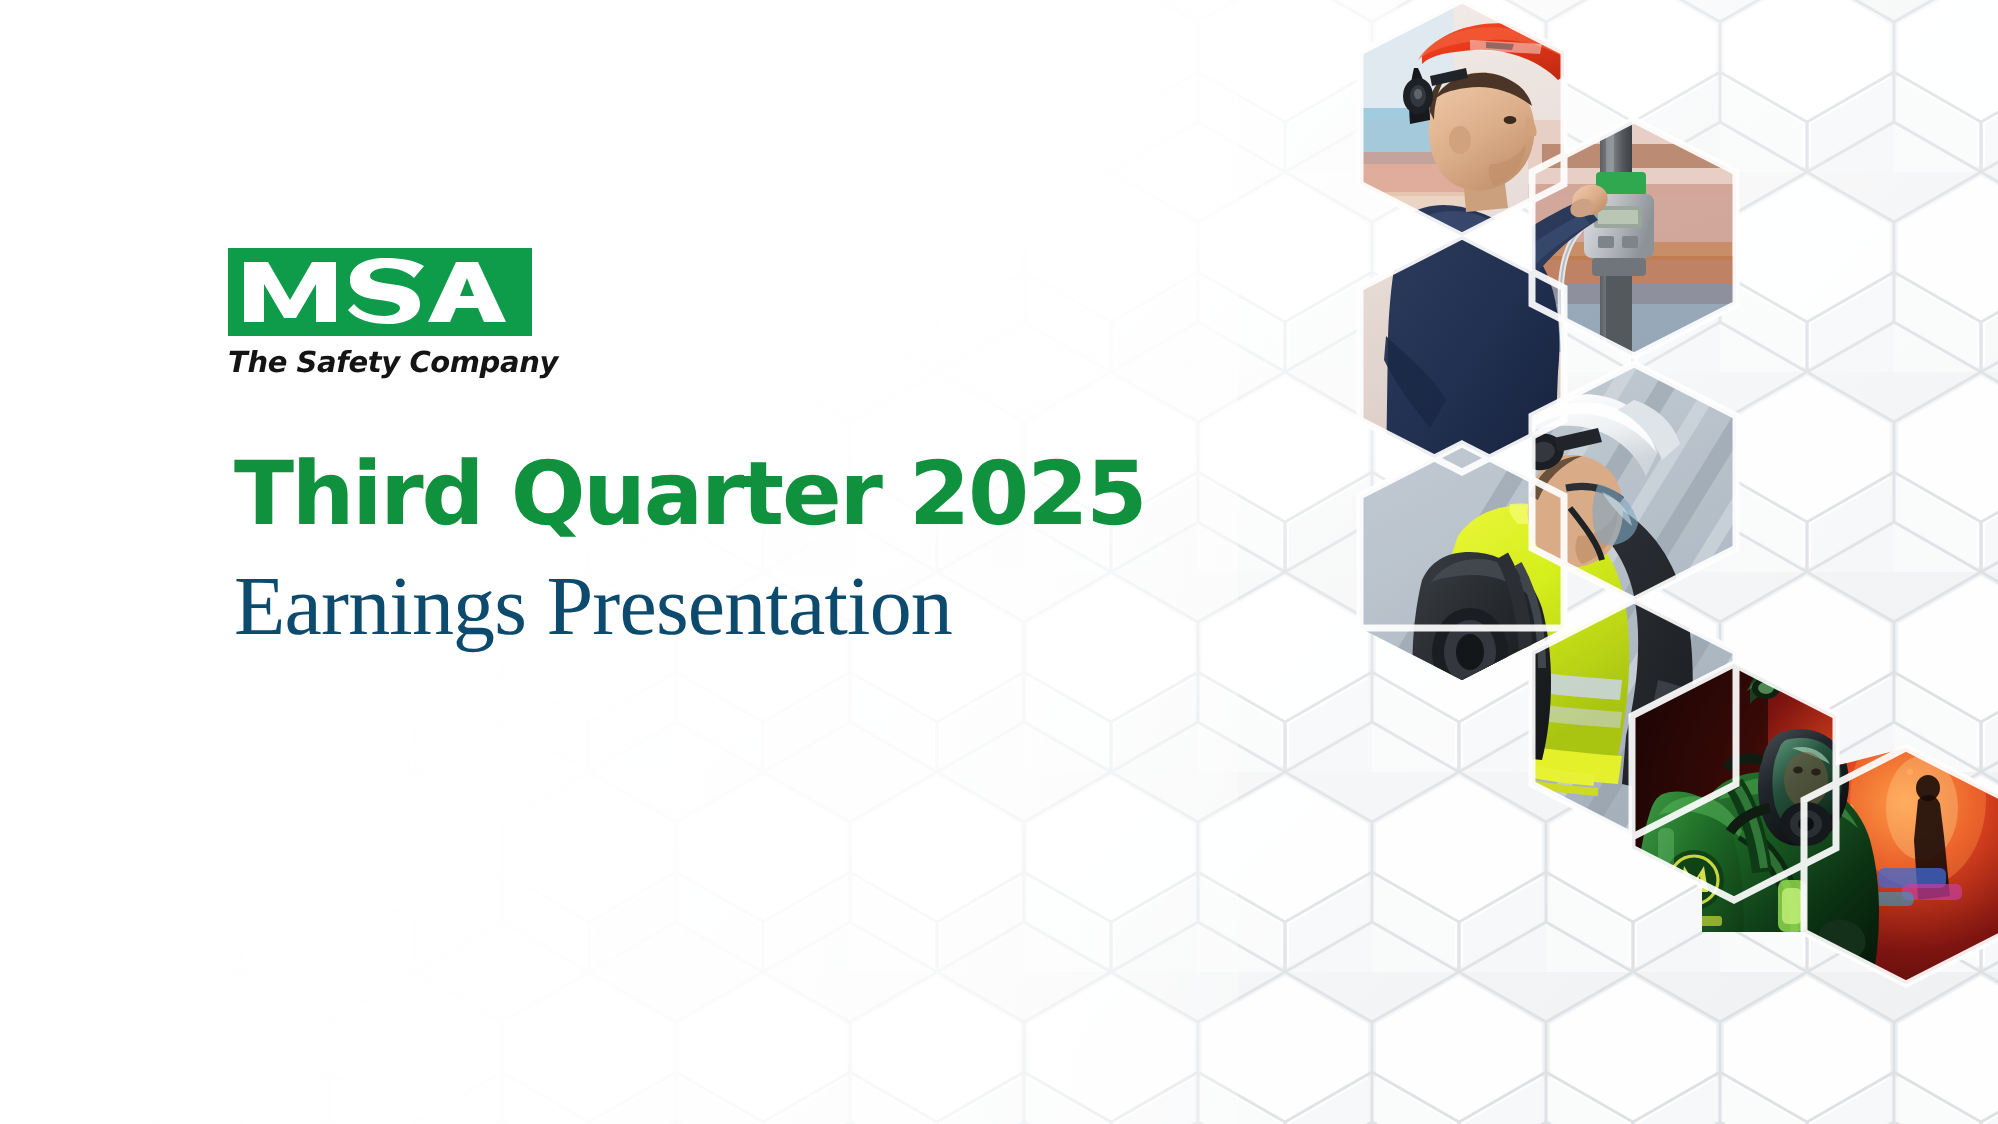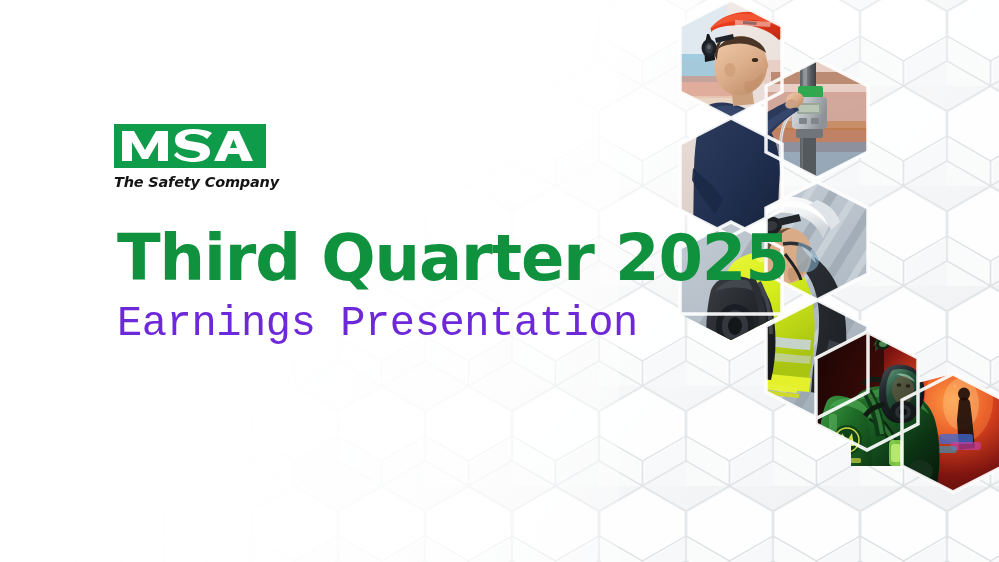--- a/index.html
+++ b/index.html
@@ -70,36 +70,36 @@
     font-style:italic;
     letter-spacing:-0.2px;
     color:#141414;
     white-space:nowrap;
   }
 
   #title-block { position:absolute; left:117px; top:226px; }
 
   #slide-title {
     font-family:"DejaVu Sans", sans-serif;
-    font-size:64px;
+    font-size:44px;
     font-weight:bold;
     letter-spacing:-1.1px;
     line-height:1.0;
     color:#10913E;
     white-space:nowrap;
   }
 
   #slide-subtitle {
     margin-top:12px;
-    font-family:Liberation Mono, monospace;
+    font-family:Liberation Serif, serif;
     font-size:42px;
     font-weight:400;
     letter-spacing:-0.4px;
     line-height:1.05;
-    color:#6d28d9;
+    color:#0c4a6e;
     white-space:nowrap;
   }
 
   #slide-date {
     margin-top:26px;
     font-family:"Liberation Sans", sans-serif;
     font-size:20px;
     font-weight:400;
     letter-spacing:0.1px;
     color:#3A3A3C;

